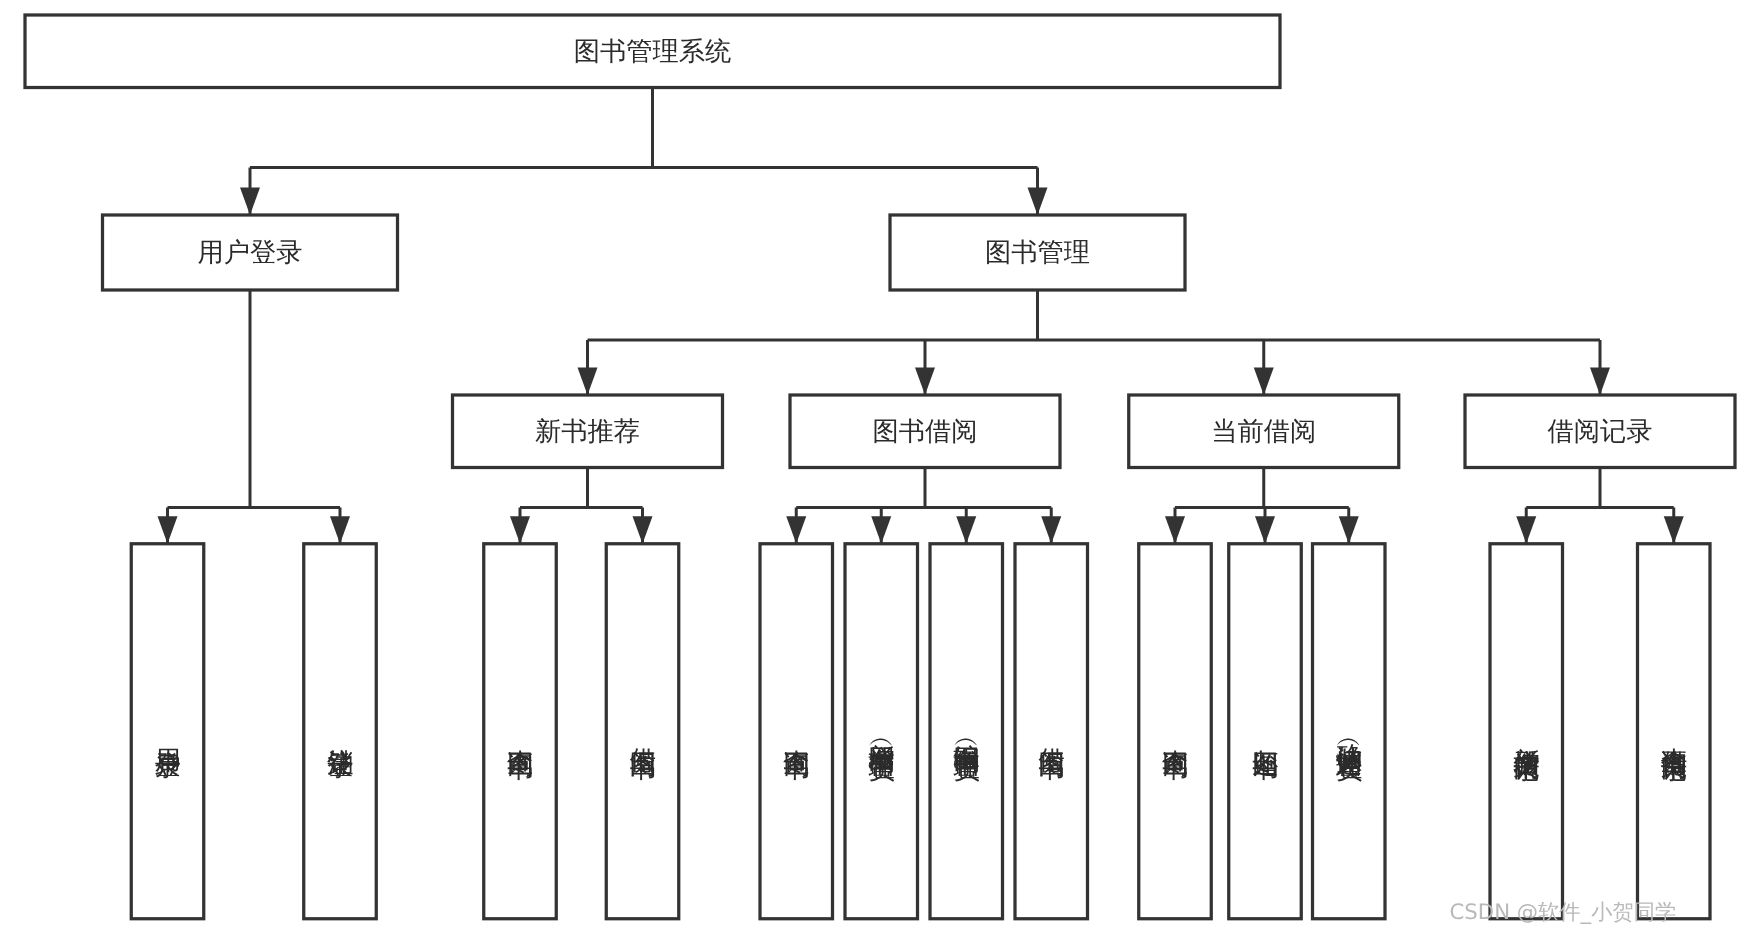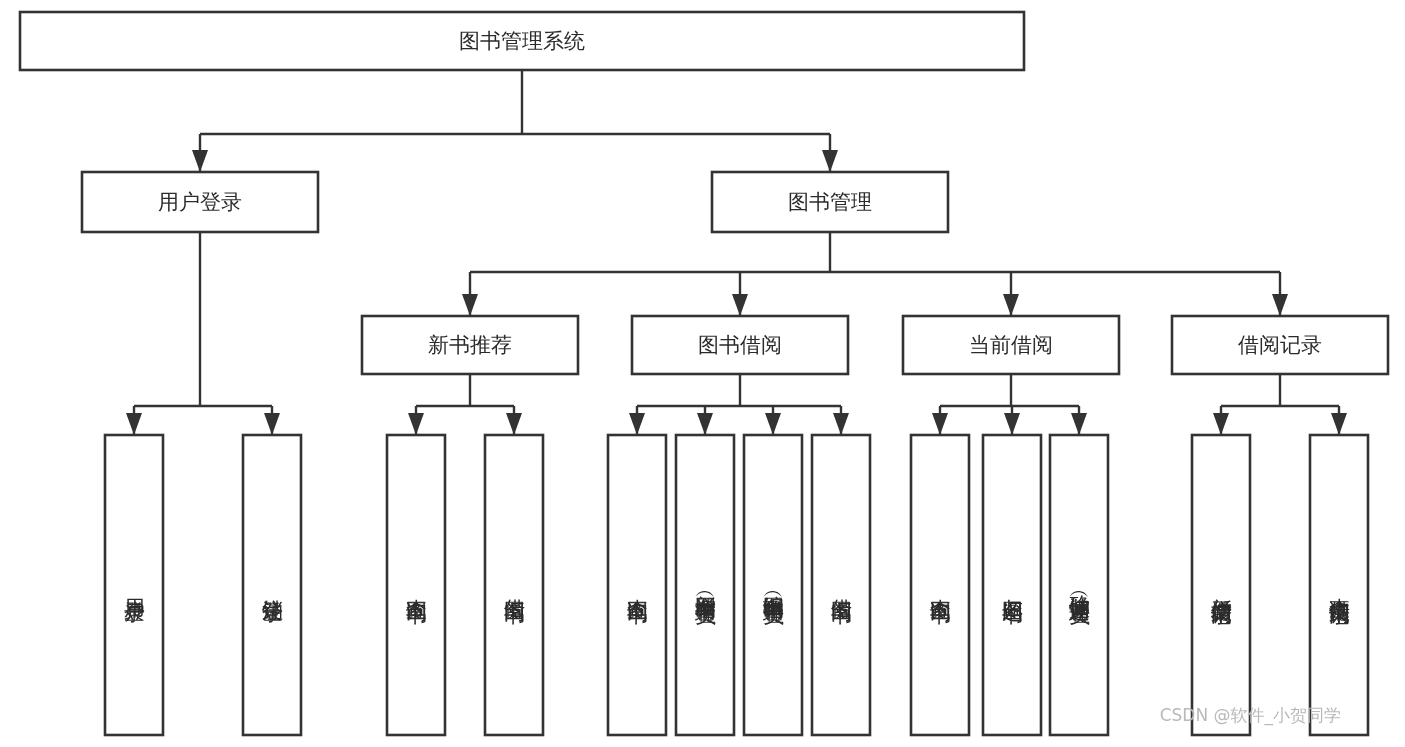--- a/index.html
+++ b/index.html
@@ -58,21 +58,21 @@
     font-size: 21px;
     line-height: 1.18;
     letter-spacing: 1.5px;
     color: #2b2b2b;
     white-space: nowrap;
     pointer-events: none;
   }
   .watermark {
     position: absolute;
     right: 12px;
-    bottom: 20px;
+    bottom: 6px;
     font-family: "DejaVu Sans", "Liberation Sans", sans-serif;
     font-size: 17px;
     color: #b9b9b9;
     white-space: nowrap;
     user-select: none;
   }
 </style>
 </head>
 <body>
 

